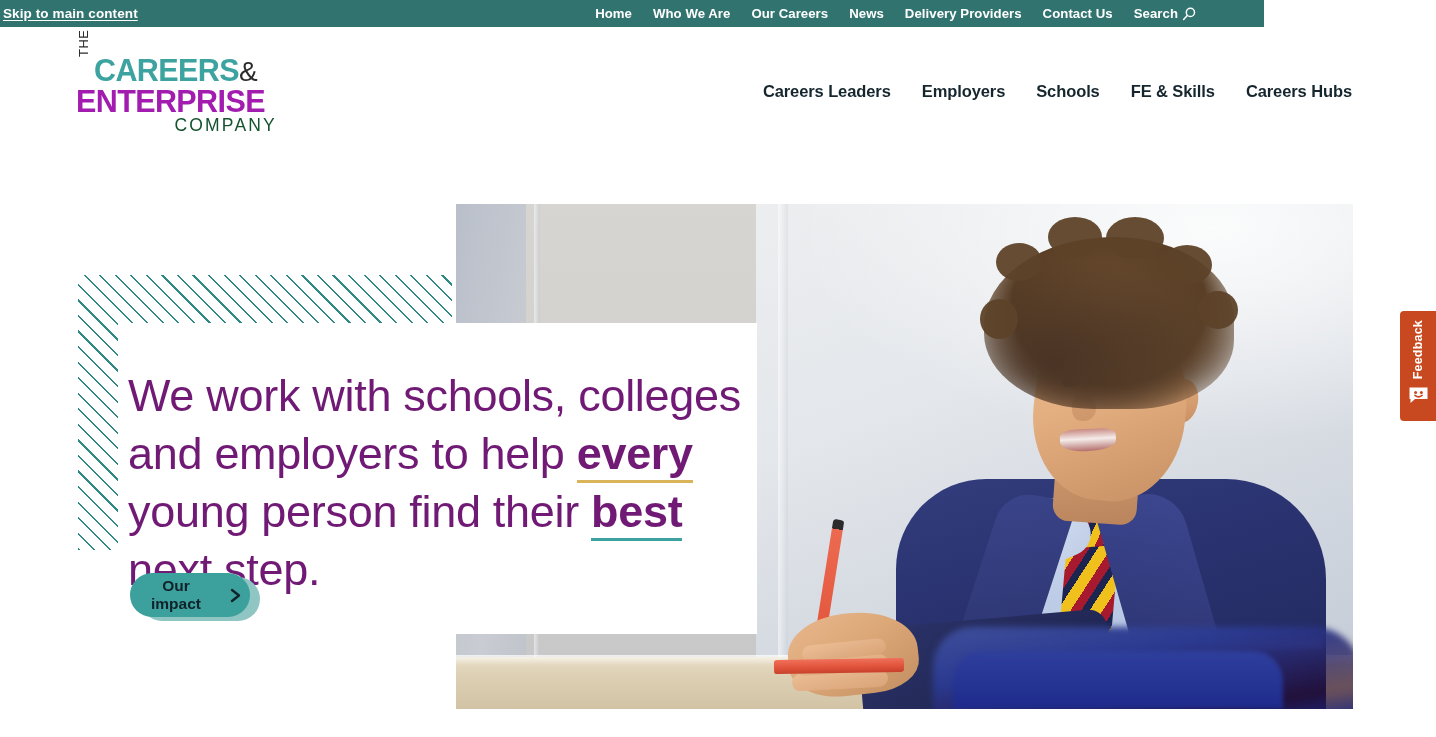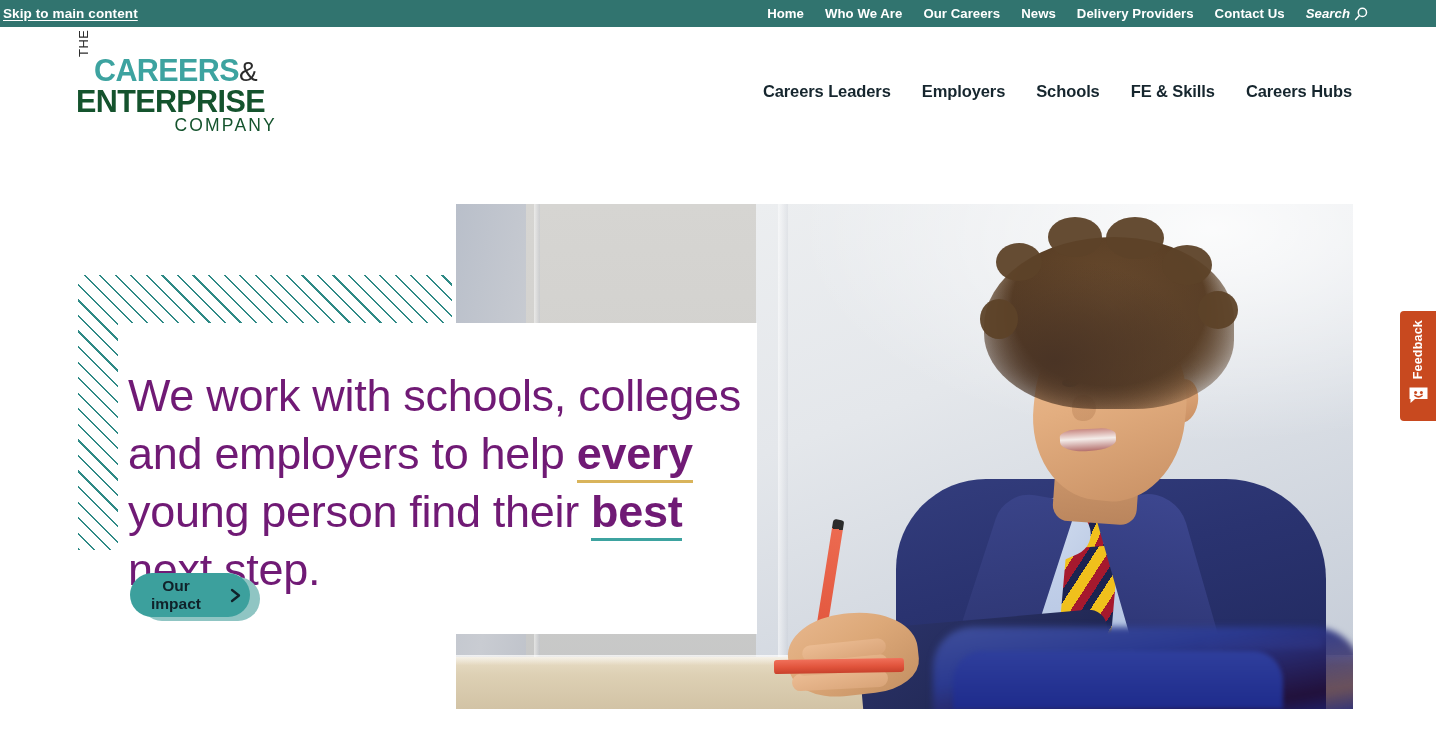--- a/index.html
+++ b/index.html
@@ -8,21 +8,21 @@
     margin: 0; padding: 0;
     width: 1436px; height: 737px;
     overflow: hidden;
     background: #ffffff;
     font-family: "Liberation Sans", sans-serif;
   }
 
   
   .utility-bar {
     position: absolute; top: 0; left: 0;
-    width: 1436px; height: 27px;
+    width: 1264px; height: 27px;
     background: #31746f;
     display: flex; align-items: center;
   }
   .skip-link {
     margin-left: 3px;
     color: #ffffff;
     font-size: 13.5px;
     font-weight: 600;
     text-decoration: underline;
     text-underline-offset: 2px;
@@ -37,21 +37,21 @@
   }
   .utility-nav .u-item {
     color: #ffffff;
     font-size: 13.2px;
     font-weight: 600;
     letter-spacing: .05px;
     white-space: nowrap;
     cursor: pointer;
   }
   .search-item {
-    display: flex; align-items: center; gap: 4px; font-style: italic;
+    display: flex; align-items: center; gap: 4px;
   }
   .search-glass { display: block; }
 
   
   .site-header {
     position: absolute; top: 27px; left: 0;
     width: 1436px; height: 150px;
     background: #ffffff;
   }
   .logo {
@@ -83,21 +83,21 @@
     color: #2b2b2b;
     font-weight: 400;
     font-size: 28px;
   }
   .logo-line2 {
     position: absolute; left: 0px; top: 31px;
     font-size: 30.5px;
     font-weight: 700;
     letter-spacing: -0.6px;
     line-height: 34px;
-    color: #14532d;
+    color: #a21caf;
     white-space: nowrap;
   }
   .logo-line3 {
     position: absolute; right: -1px; top: 62px;
     font-size: 17.5px;
     font-weight: 400;
     letter-spacing: 2.2px;
     color: #14532d;
     white-space: nowrap;
   }

